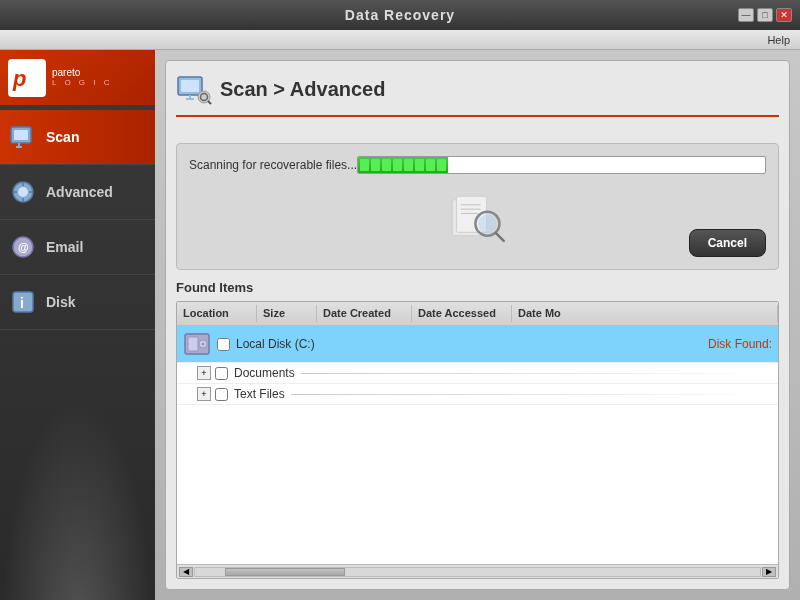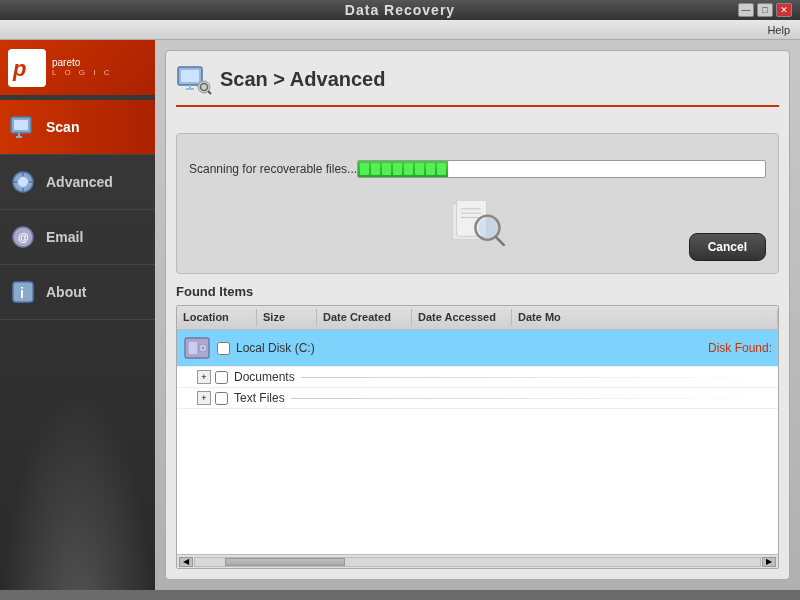--- a/index.html
+++ b/index.html
@@ -9,21 +9,21 @@
       background: #6b6b6b;
       font-family: Arial, sans-serif;
       font-size: 12px;
       overflow: hidden;
       position: relative;
     }
 
     
     .title-bar {
       background: linear-gradient(to bottom, #555, #333);
-      height: 20px;
+      height: 30px;
       display: flex;
       align-items: center;
       justify-content: space-between;
       padding: 0 8px;
     }
     .title-bar-text {
       color: #ddd;
       font-size: 14px;
       font-weight: bold;
       letter-spacing: 1px;
@@ -196,21 +196,20 @@
       align-items: center;
       position: relative;
       min-height: 120px;
     }
     .scan-status-row {
       display: flex;
       align-items: center;
       width: 100%;
       gap: 0;
       margin-bottom: 10px;
-      margin-top: 14px;
     }
     .scan-status-text {
       color: #333;
       font-size: 12px;
       white-space: nowrap;
     }
     .progress-bar-container {
       flex: 1;
       height: 18px;
       background: white;
@@ -460,21 +459,21 @@
         <span>Email</span>
       </div>
 
       <div class="nav-item">
         <div class="nav-item-icon">
           <svg viewBox="0 0 28 28" fill="none">
             <rect x="4" y="4" width="20" height="20" rx="3" fill="#88aacc" stroke="#5577aa" stroke-width="1.5"></rect>
             <text x="11" y="20" font-size="14" fill="white" font-weight="bold">i</text>
           </svg>
         </div>
-        <span>About</span>
+        <span>Disk</span>
       </div>
     </div>
     <div class="sidebar-bg"></div>
   </div>
 
   <div class="content-area">
     <div class="content-panel">
 
       <div class="page-header">
         <div class="page-header-icon">

